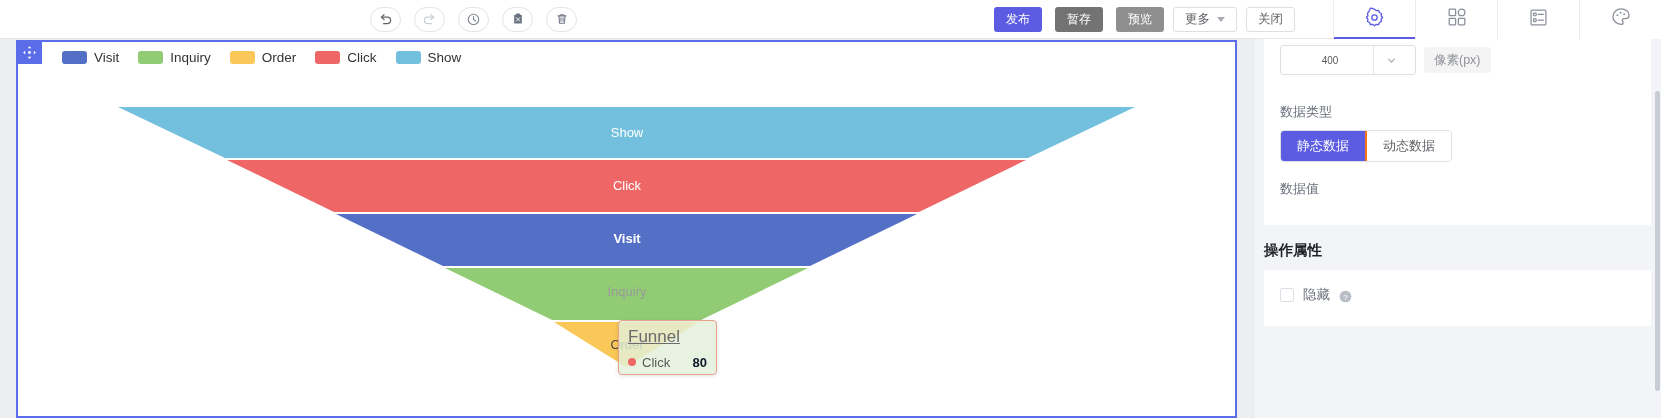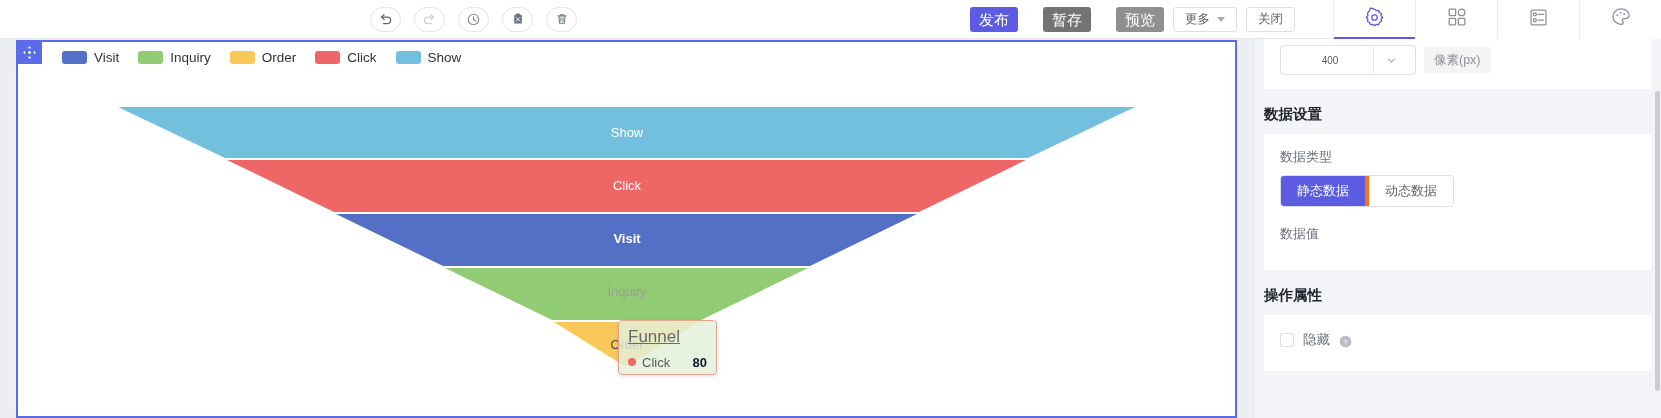--- a/index.html
+++ b/index.html
@@ -22,21 +22,21 @@
   .icon-btn {
     width: 31px; height: 25px; border: 1px solid #e2e4ea; border-radius: 13px;
     background: #fff; display: flex; align-items: center; justify-content: center;
     cursor: pointer;
   }
   .icon-btn svg { display: block; }
   .tb-spacer { flex: 1 1 auto; }
 
   .act-btn {
     height: 25px; min-width: 48px; padding: 0 0; border: none; border-radius: 3px;
-    font-size: 15px; color: #fff; cursor: pointer; margin-left: 25px;
+    font-size: 12px; color: #fff; cursor: pointer; margin-left: 13px;
     display: flex; align-items: center; justify-content: center;
     font-family: "Liberation Sans", sans-serif; line-height: 1;
   }
   .act-publish { background: #5b5ce2; }
   .act-save    { background: #737373; text-align: center; }
   .act-preview { background: #8f8f8f; }
   .act-ghost {
     height: 25px; padding: 0 11px; border: 1px solid #dcdfe6; border-radius: 3px;
     background: #fff; color: #606266; font-size: 12.5px; cursor: pointer; margin-left: 9px;
     display: flex; align-items: center; gap: 7px; justify-content: center;
@@ -125,21 +125,21 @@
   .sec-title {
     font-size: 14.5px; font-weight: bold; color: #1f2329; padding: 16px 0 10px 10px;
   }
   .field-label { font-size: 13px; color: #6a6f7b; margin-bottom: 9px; }
   .seg { display: inline-flex; border: 1px solid #dcdfe6; border-radius: 4px; overflow: hidden; }
   .seg-btn {
     height: 30px; padding: 0 16px; display: flex; align-items: center; justify-content: center;
     font-size: 13px; color: #606266; background: #fff; cursor: pointer;
   }
   .seg-btn.active { background: #5b5ce2; color: #fff; }
-  .seg-btn + .seg-btn { border-left: 4px solid #f97316; }
+  .seg-btn + .seg-btn { border-left: 2px solid #f97316; }
   .wide-btn {
     display: block; width: 100%; height: 31px; background: #5b5ce2; color: #fff;
     border: none; border-radius: 3px; font-size: 13.5px; cursor: pointer;
     font-family: "Liberation Sans", sans-serif;
   }
   .check-row { display: flex; align-items: center; gap: 9px; }
   .cbox { width: 14px; height: 14px; border: 1px solid #dcdfe6; border-radius: 2px; background: #fff; cursor: pointer; }
   .chk-label { font-size: 13.5px; color: #6a6f7b; }
   .help-ico { width: 13px; height: 13px; }
   .scrollbar {
@@ -321,21 +321,20 @@
           <span class="num-sel">
             <svg width="11" height="11" viewBox="0 0 12 12" fill="none" stroke="#a8abb2" stroke-width="1.3">
               <path d="M2.8 4.5L6 7.7l3.2-3.2" stroke-linecap="round" stroke-linejoin="round"></path>
             </svg>
           </span>
         </div>
         <span class="unit-tag">像素(px)</span>
       </div>
     </div>
 
-    <div class="sec-title">数据设置</div>
 
     <div class="panel-card" style="padding:14px 16px 18px;">
       <div class="field-label">数据类型</div>
       <div class="seg">
         <div class="seg-btn active">静态数据</div>
         <div class="seg-btn">动态数据</div>
       </div>
       <div class="field-label" style="margin-top:18px;">数据值</div>
     </div>
 

